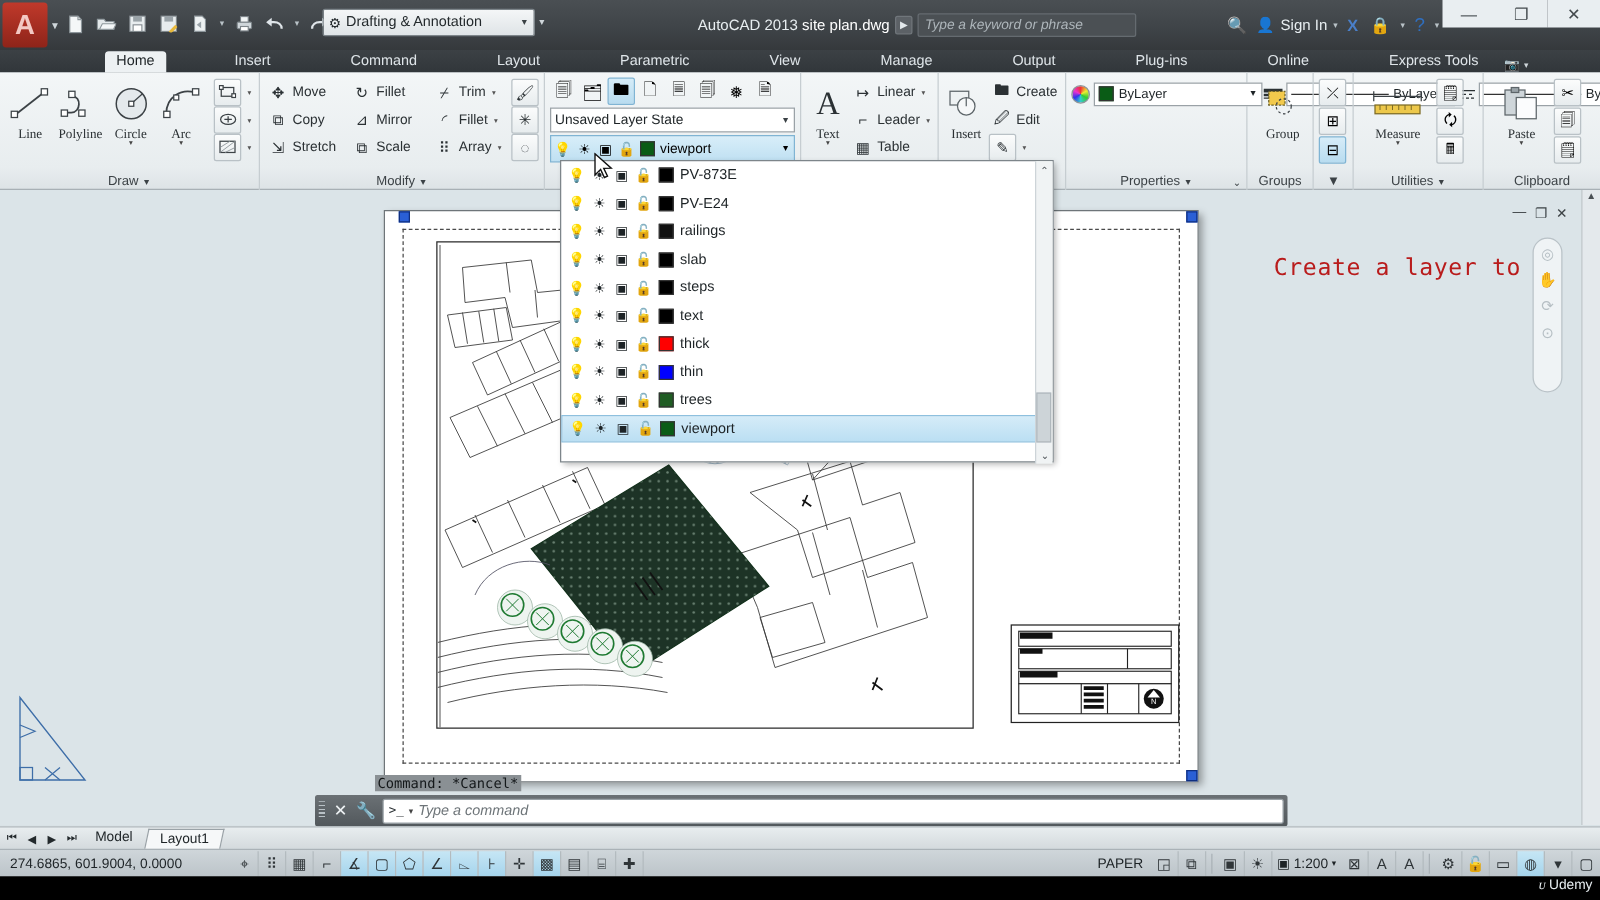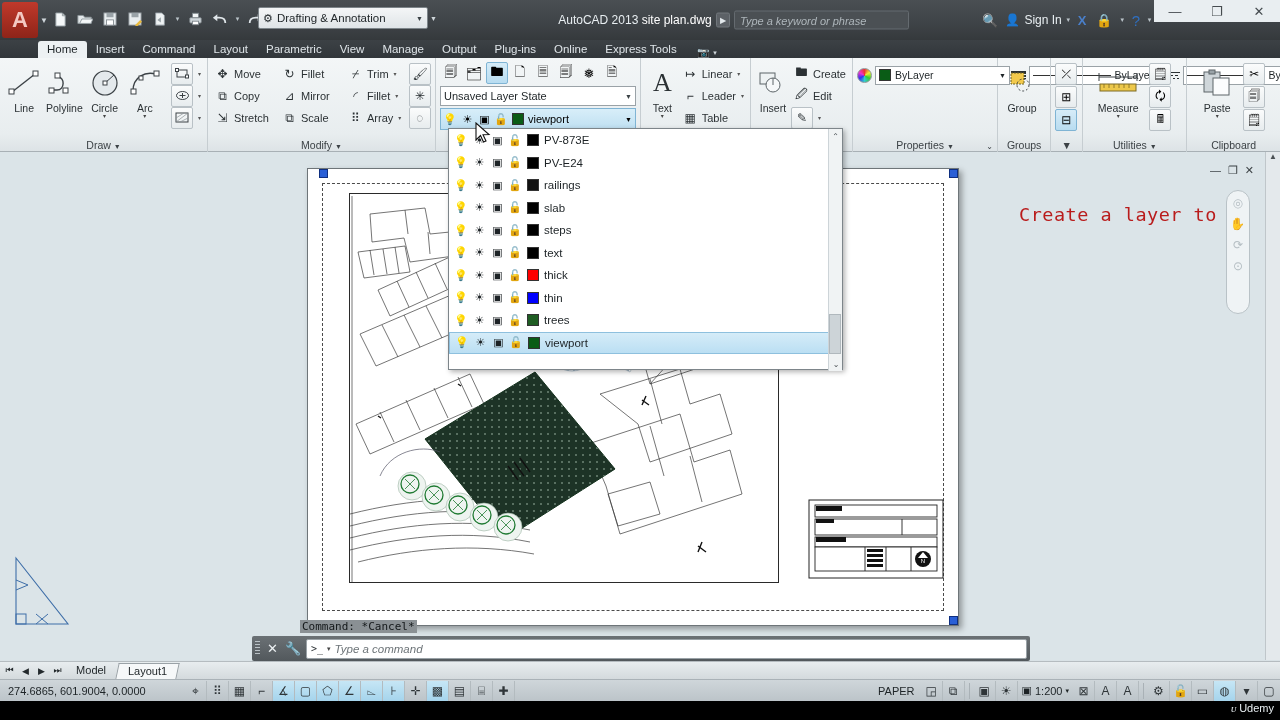--- a/index.html
+++ b/index.html
@@ -62,42 +62,42 @@
   .wc { width: 42px; height: 22px; display: flex; align-items: center; justify-content: center;
         color: #454b4f; font-size: 13px; background:#e9eef1; }
   .wc.close { background:#e9eef1; }
 
   
   .tabbar {
     position: absolute; left: 0; top: 40px; width: 1280px; height: 18px;
     background: linear-gradient(to bottom,#3c4145,#31363a);
     display: flex; align-items: flex-end; padding-left: 38px;
   }
-  .tab { font-size: 11.5px; color: #dfe5e9; padding: 2px 9px 3px; }
+  .tab { font-size: 11.5px; color: #dfe5e9; padding: 2px 9px 3px; margin-left: 46px; }
   .tab.active { background: #edf1f3; color: #1d2326; border-radius: 3px 3px 0 0; }
   .tabcam { color:#cfd6da; font-size:10px; margin-left: 12px; display:flex; align-items:center; gap:3px;}
 
   
   .ribbon {
     position: absolute; left: 0; top: 58px; width: 1280px; height: 94px;
     background: linear-gradient(to bottom,#f3f6f7 0%,#e8edef 82%,#dde3e6 100%);
     border-bottom: 1px solid #a8b0b5;
     display: flex;
   }
   .panel { position: relative; height: 94px; padding: 3px 4px 0; border-right: 1px solid #c6cdd1; }
   .panel-title {
     position: absolute; bottom: 1px; left: 0; width: 100%;
     text-align: center; font-size: 10.5px; color: #3c4246;
   }
   .panel-title .ddarrow { font-size: 7px; }
   .panel-body { display: flex; height: 72px; }
 
   .bigbtn { width: 44px; display: flex; flex-direction: column; align-items: center; justify-content: flex-start; padding-top: 3px; }
   .bigbtn .glyph { height: 38px; display: flex; align-items: center; justify-content: center; }
-  .bigbtn .lbl { font-size: 10.5px; color: #2b3134; }
+  .bigbtn .lbl { font-size: 10.5px; color: #2b3134; font-family: Liberation Serif, serif; }
   .bigbtn .sub { font-size: 6px; color: #444; line-height: 5px; }
 
   .smallcol { display: flex; flex-direction: column; justify-content: flex-start; gap: 1px; padding-top:2px;}
   .smallrow { display: flex; align-items: center; height: 21px; font-size: 11px; color: #2b3134; padding: 0 2px; gap: 3px;}
   .smallrow .ic { width: 17px; height: 17px; display: flex; align-items: center; justify-content: center; font-size: 12px; }
   .smallrow .carr { font-size: 6px; color: #555; margin-left: 2px; }
 
   .iconbox { width: 22px; height: 22px; border: 1px solid #b9c1c6; background: linear-gradient(to bottom,#fbfcfc,#e7ecee);
              display:flex; align-items:center; justify-content:center; font-size: 12px; border-radius:2px;}
   .iconbox.sel { background: linear-gradient(to bottom,#d6ecf8,#b8dcf0); border-color:#7fb4d4; }
@@ -613,21 +613,21 @@
           </div>
         </div>
       </div>
       <div class="panel-title">
         <span>Properties</span> <span class="ddarrow">▼</span>
         <span style="position:absolute;right:4px;bottom:0;font-size:8px">⌄</span>
       </div>
     </div>
 
     <div class="panel" style="width:57px">
-      <div class="panel-body" style="justify-content:flex-start">
+      <div class="panel-body" style="justify-content:flex-end">
         <div class="bigbtn" style="width:40px">
           <span class="glyph">
             <svg width="28" height="26" viewBox="0 0 28 26">
                 <rect x="3" y="3" width="13" height="11" fill="#f2c94c" stroke="#6d6229" stroke-dasharray="2 1"></rect>
                 <circle cx="15" cy="15" r="6" fill="none" stroke="#3c4246" stroke-dasharray="2 2"></circle>
               </svg>
           </span>
           <span class="lbl">Group</span>
         </div>
       </div>

